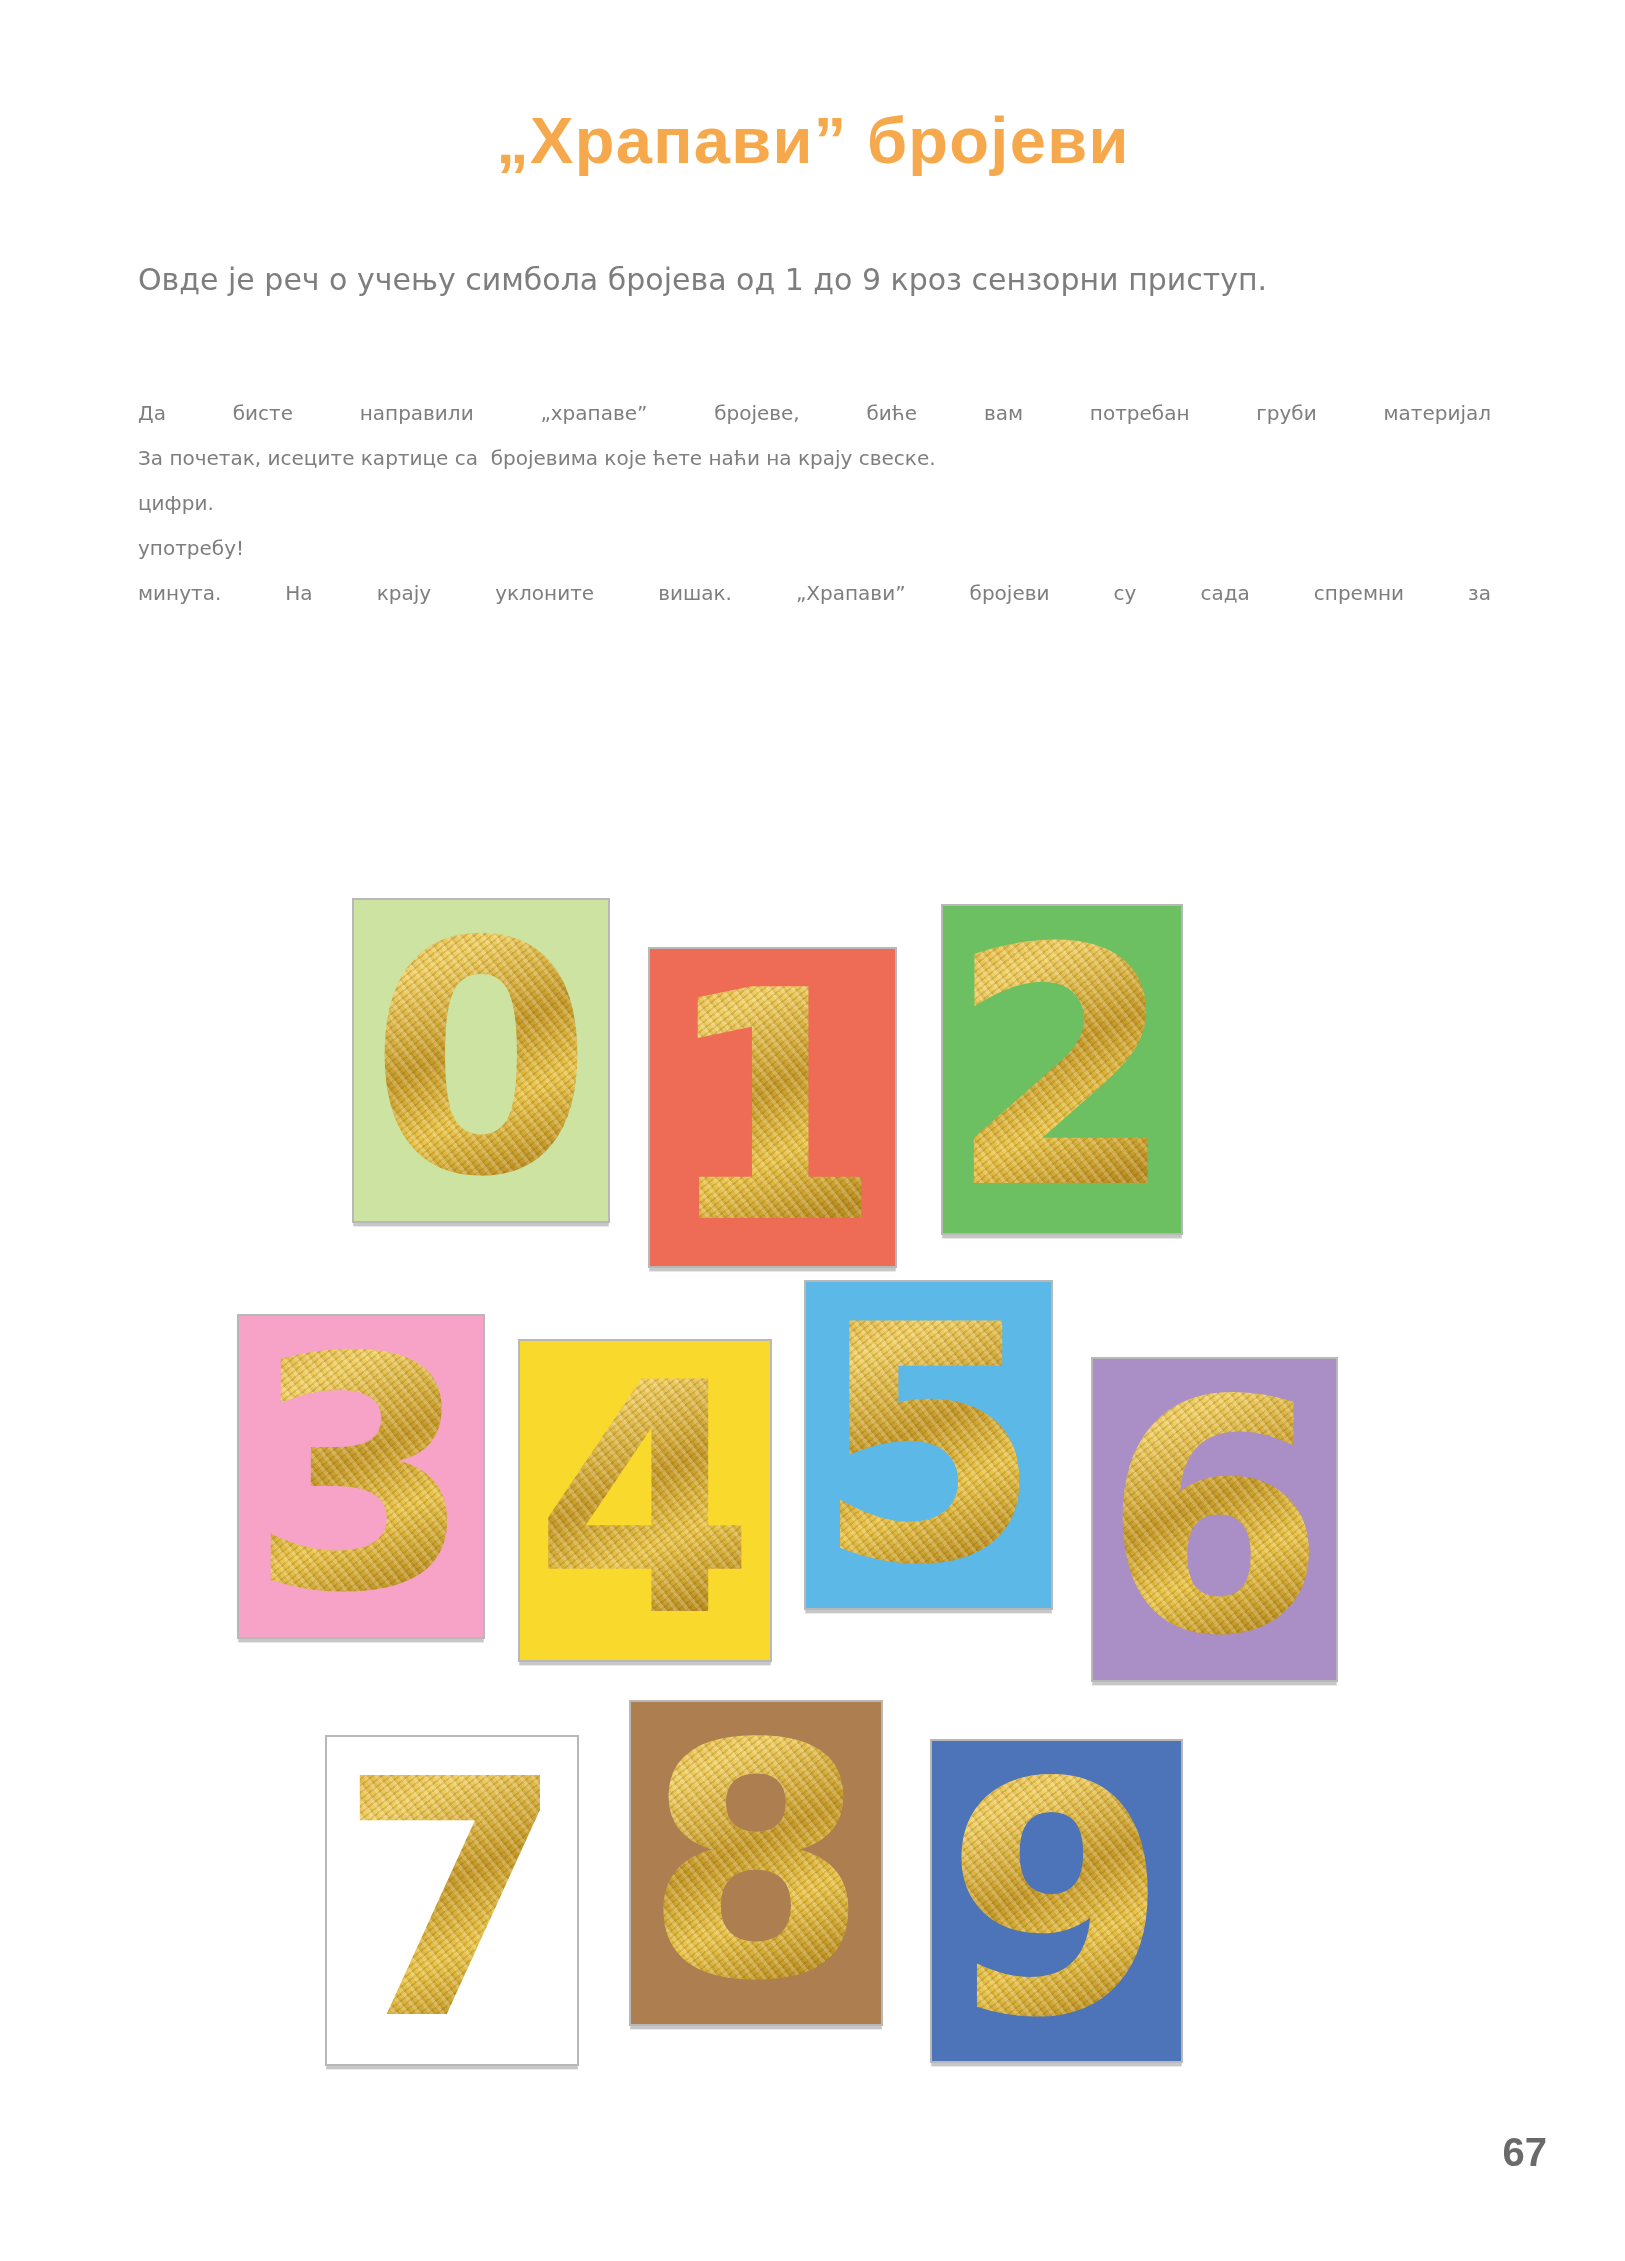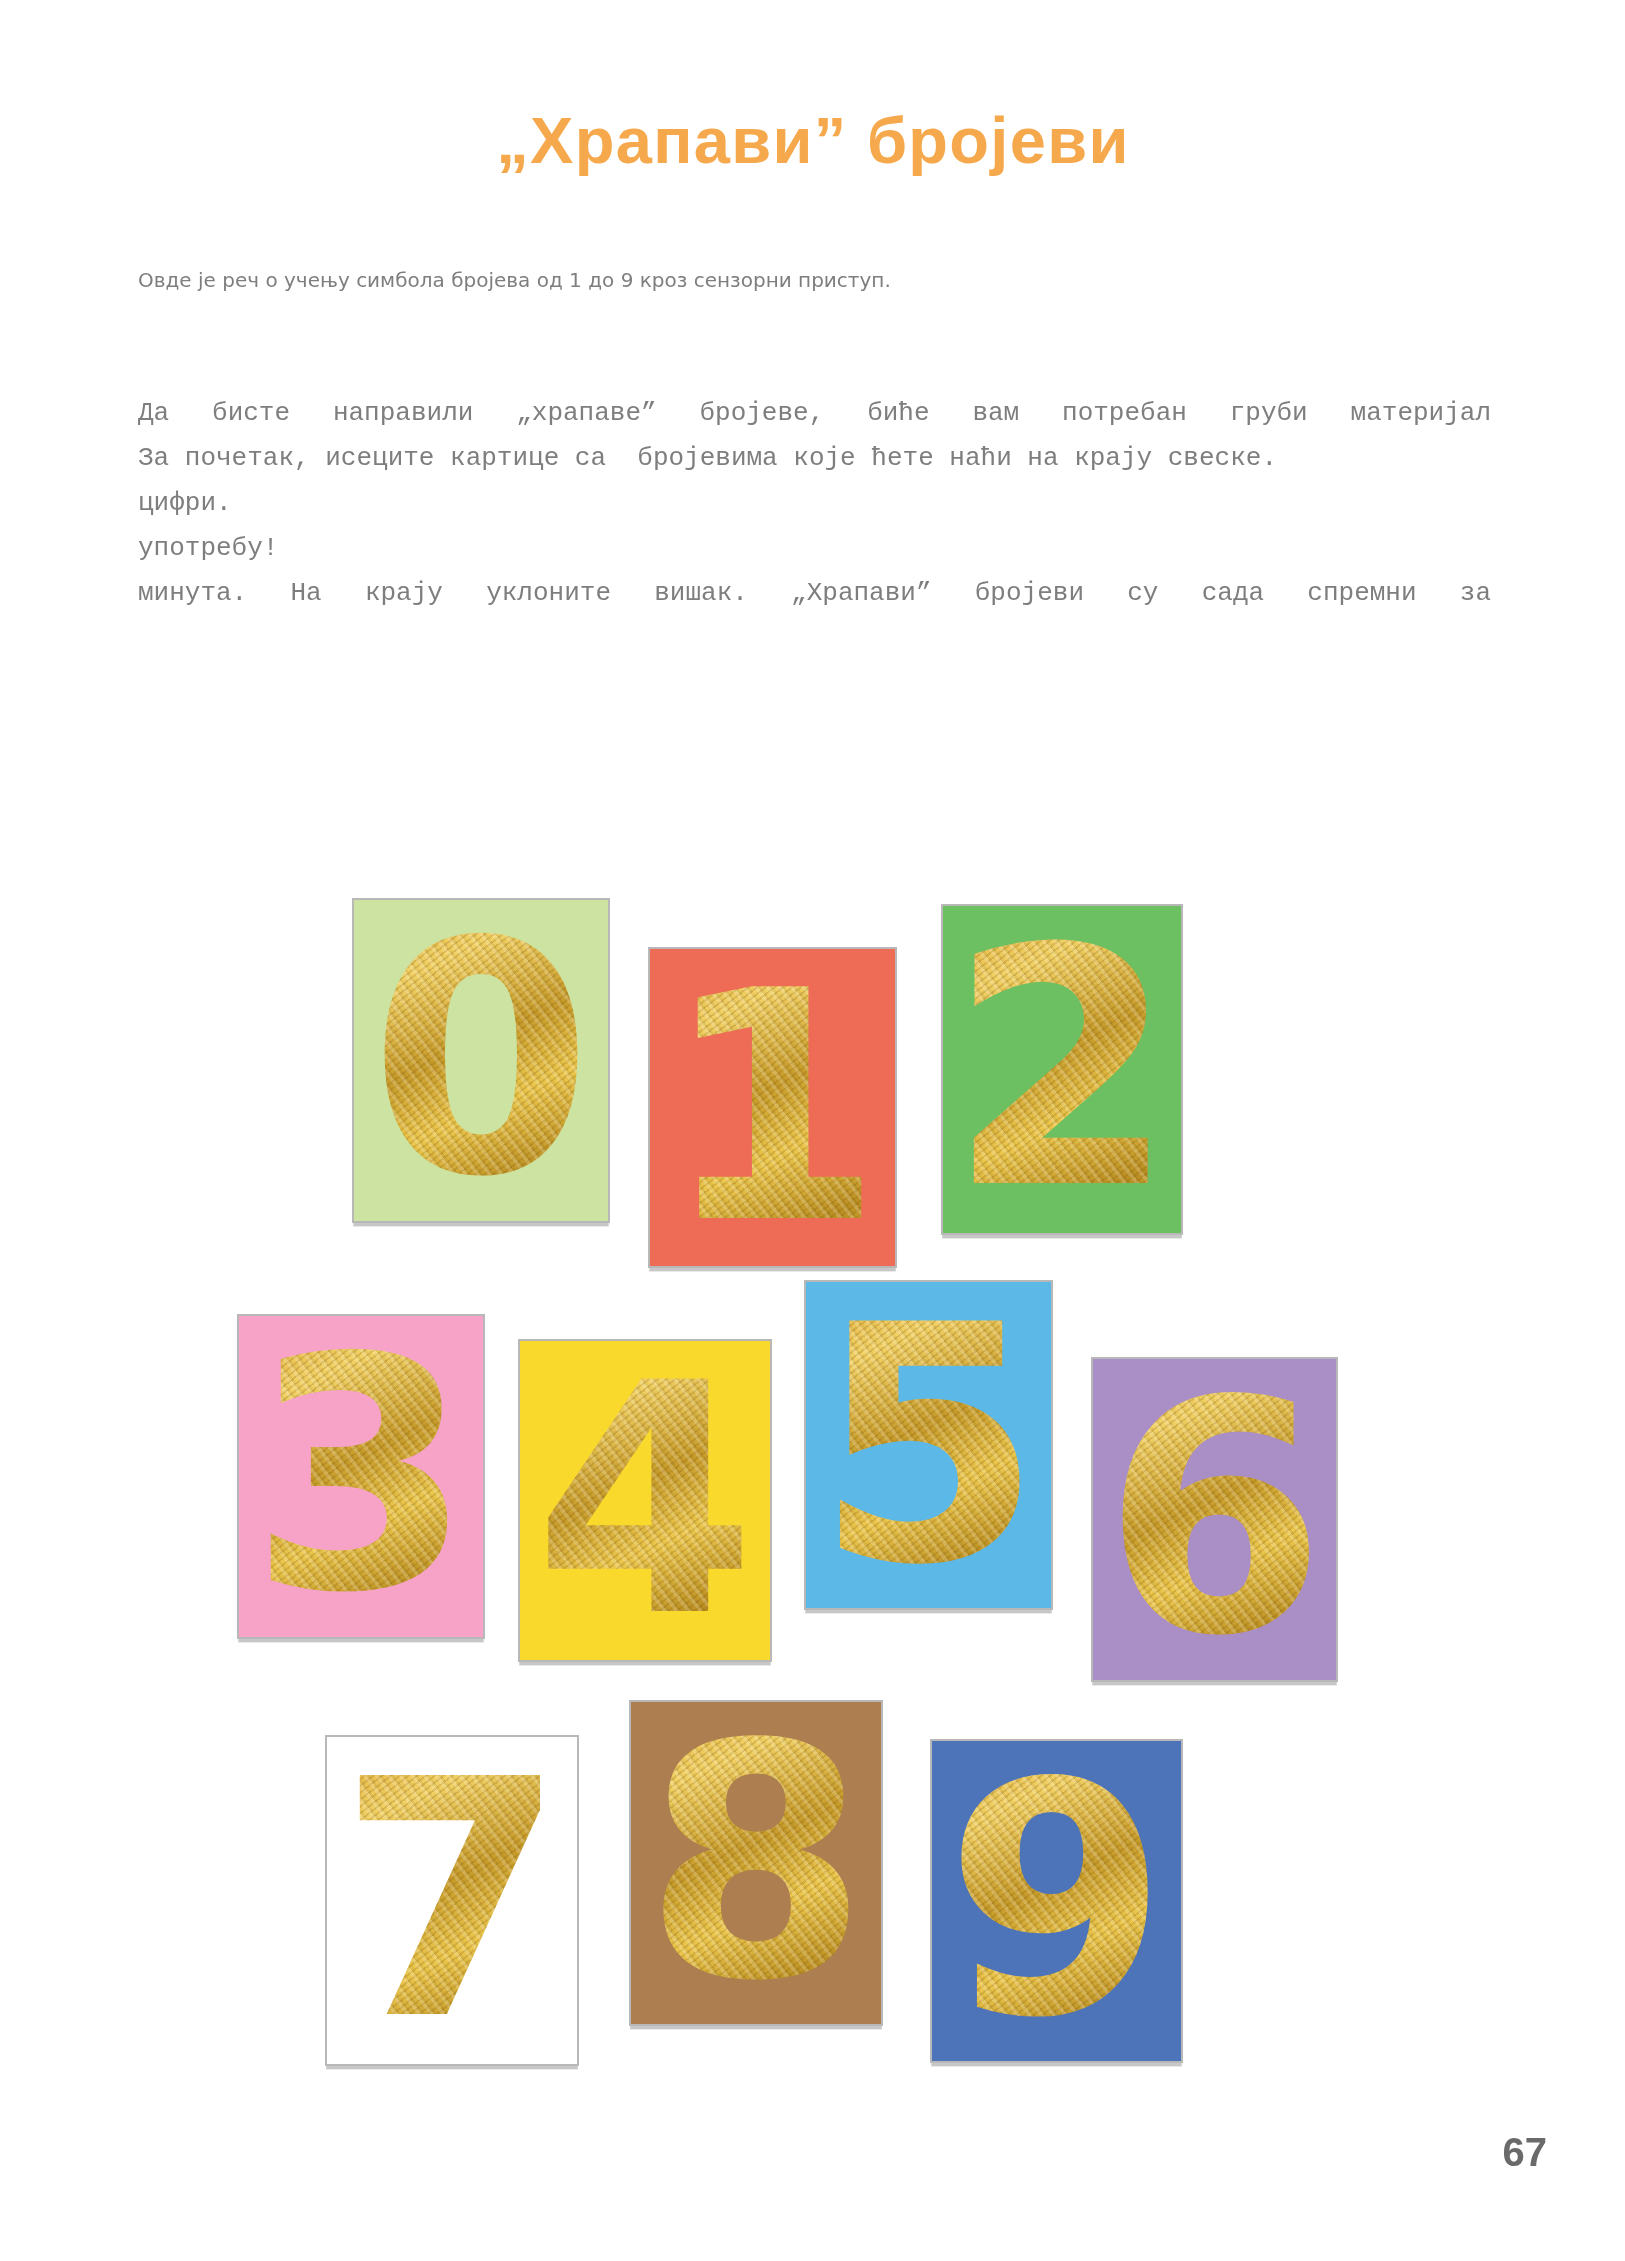--- a/index.html
+++ b/index.html
@@ -17,41 +17,40 @@
     text-align:center;
     font-family:"Liberation Sans", sans-serif;
     font-weight:bold;
     font-size:65px;
     letter-spacing:1.3px;
     line-height:1.1;
   }
   .intro{
     position:absolute;
     left:138px; top:262px; width:1351px;
-    font-size:20px;
+    font-size:30px;
     line-height:36px;
     white-space:pre-wrap;
   }
   .subheading{
     position:absolute;
     left:138px; top:325px; width:1351px;
     font-size:31px;
     font-weight:bold;
     line-height:36px;
   }
   .bodytext{
     position:absolute;
     left:138px; top:391px; width:1353px;
   }
   .bodyline{
-    font-size:26px;
+    font-size:20px;
     line-height:45px;
     white-space:pre-wrap;
     text-align:left;
-    font-family:Liberation Mono, monospace;
   }
   .bodyline.justify{
     text-align:justify;
     text-align-last:justify;
   }
   .card{
     position:absolute;
     box-sizing:border-box;
     border:2.7px solid #b8b8b8;
     box-shadow:0 4.7px 0 -1.3px #c7c7c7;

